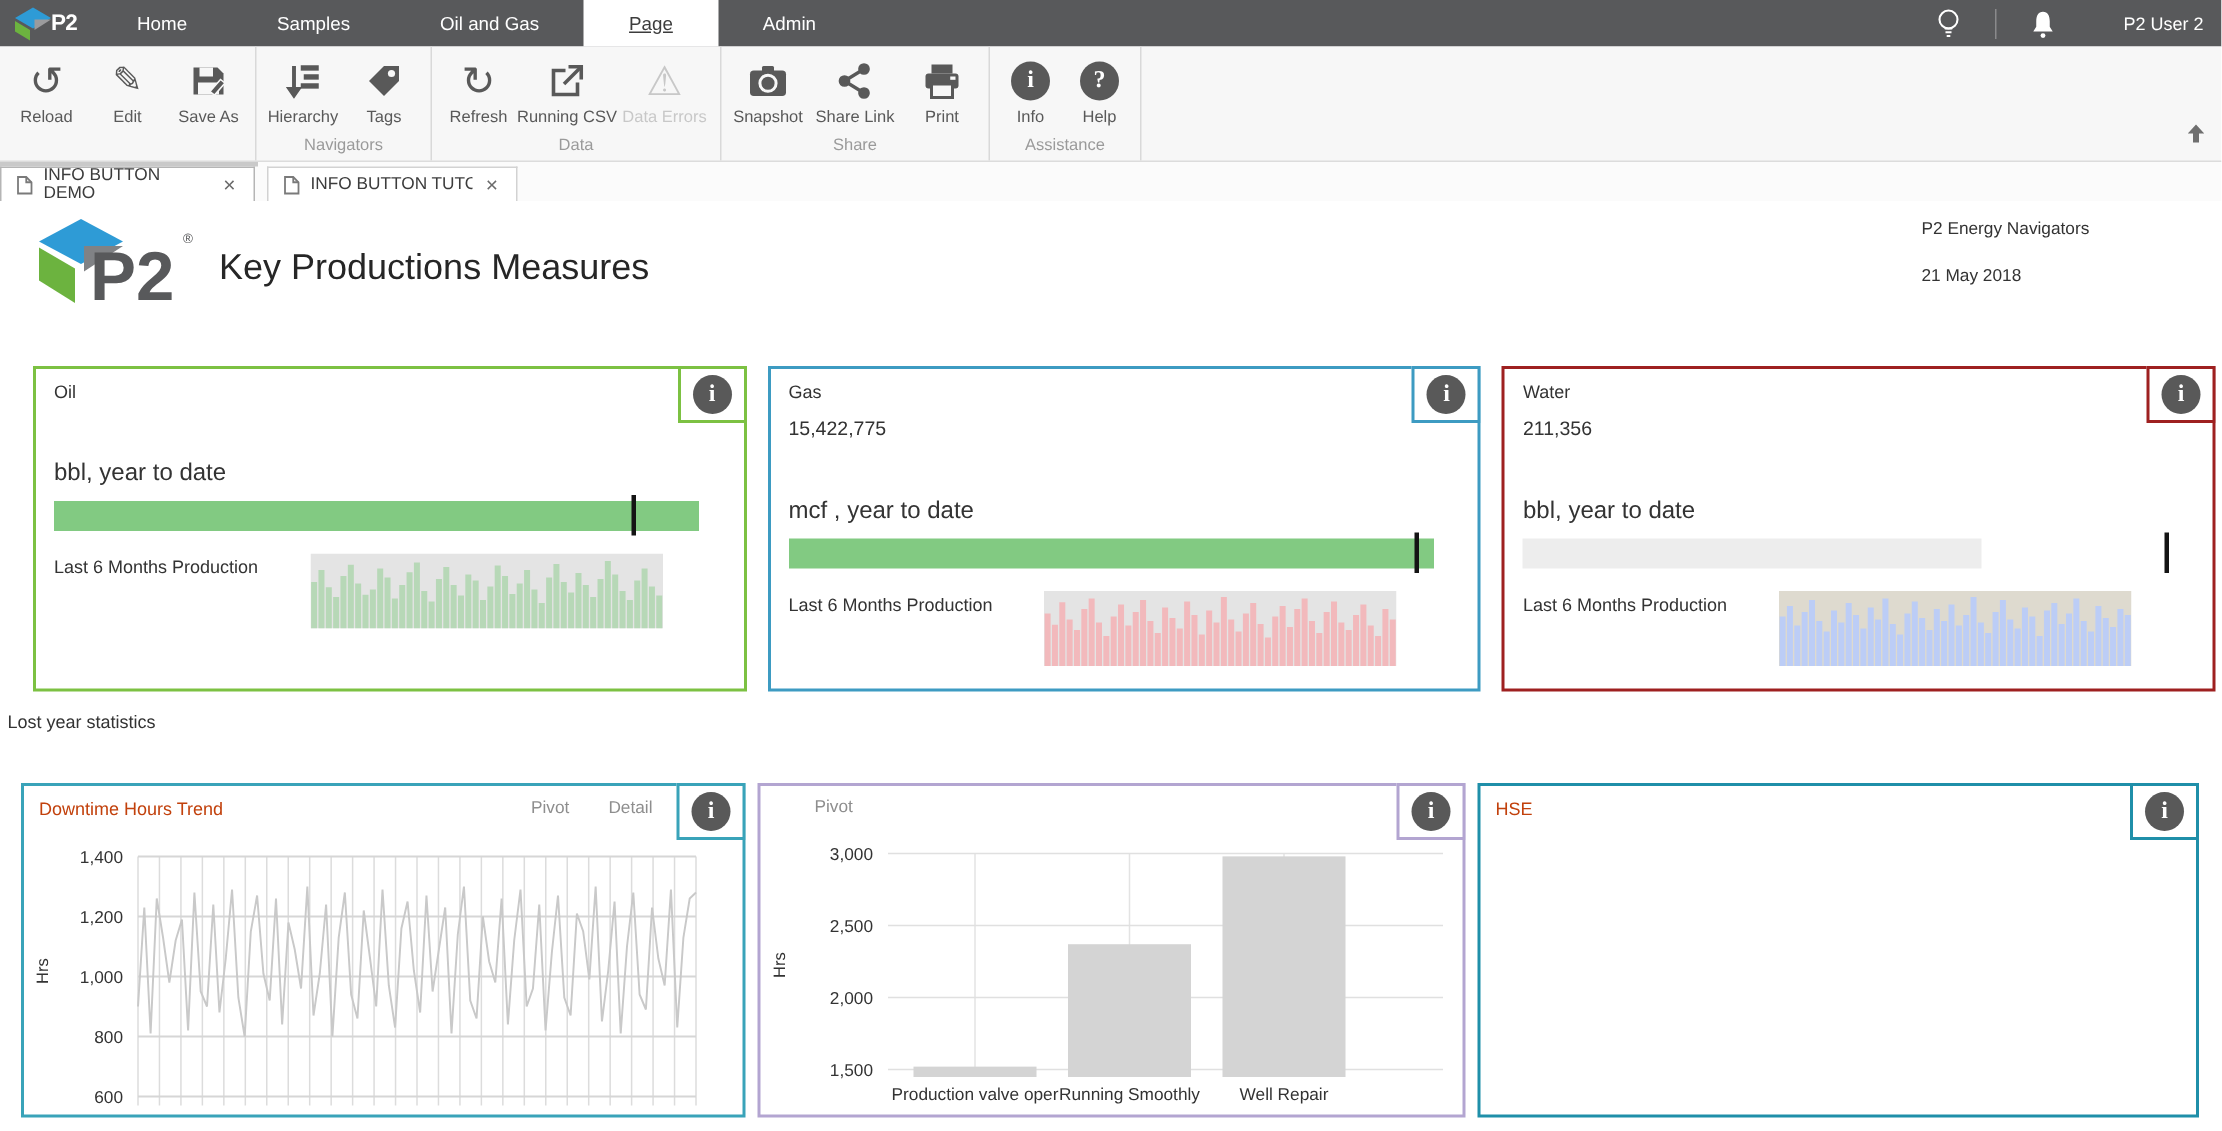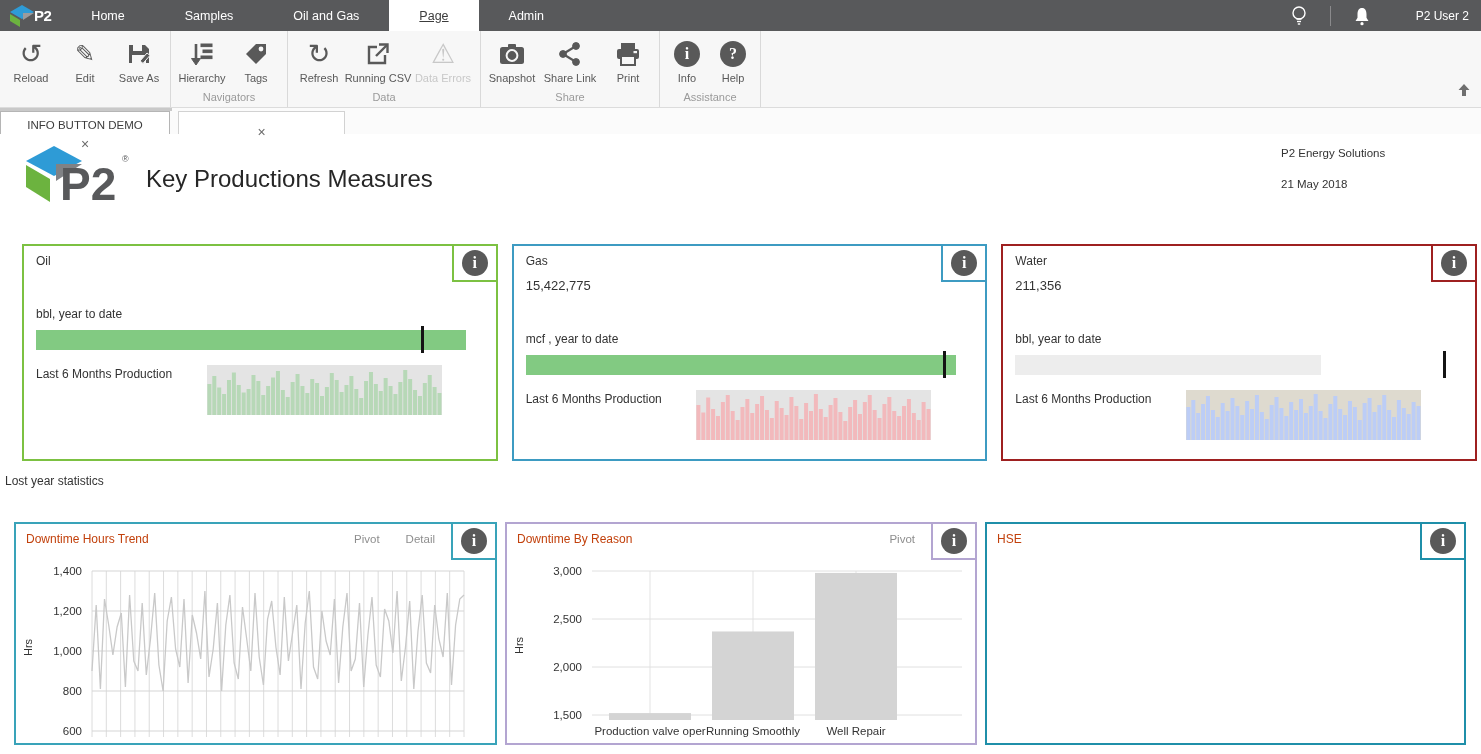--- a/index.html
+++ b/index.html
@@ -29,38 +29,38 @@
   .ribbon-btn.disabled .ric, .ribbon-btn.disabled .rlbl { color:#c8c8c8; }
   .rgroup-label { text-align:center; font-size:11px; color:#9a9a9a; padding:1px 2px 4px; min-height:16px; }
   .circle-icon { width:26px; height:26px; border-radius:50%; background:#595959; color:#fff;
     display:flex; align-items:center; justify-content:center;
     font-family:"Liberation Serif", serif; font-weight:bold; font-size:16px; }
   .collapse-arrow { position:absolute; right:10px; bottom:6px; color:#6f6f6f; }
   
   .tabstrip { height:26px; position:relative; display:flex; align-items:flex-end; background:#fbfbfb; }
   .tab-scroll-sliver { position:absolute; top:0; left:0; width:172px; height:3px; background:#c9c9c9; }
   .doc-tab { height:23px; display:flex; align-items:center; gap:7px; padding:0 10px;
-    font-size:11.5px; color:#3c3c3c; background:#fff; border:1px solid #d2d2d2; border-bottom:none;flex-direction:column; }
+    font-size:11.5px; color:#3c3c3c; background:#fff; border:1px solid #d2d2d2; border-bottom:none; }
   .doc-tab.active { border-color:#b5b5b5; }
   .doc-tab + .doc-tab { margin-left:8px; }
   .tab-close { color:#6b6b6b; font-size:14px; line-height:12px; padding:0 2px; }
   
   .page-header { position:relative; height:110px; }
   .ph-left { display:flex; align-items:center; padding:10px 0 0 20px; }
   .page-title { font-size:24px; color:#262626; margin-left:14px; margin-top:6px; }
   .ph-meta { position:absolute; left:1281px; top:13px; font-size:11.5px; color:#333; }
   .ph-meta .meta-date { margin-top:19px; }
   
   .kpi-row { display:flex; gap:14px; padding:0 4px 0 22px; }
   .kpi-card { position:relative; width:476px; height:217px; border:2px solid; background:#fff; padding:8px 12px; }
   .info-box { position:absolute; top:-2px; right:-2px; width:46px; height:38px; border:2px solid; background:#fff;
     display:flex; align-items:center; justify-content:center; cursor:pointer; }
   .kpi-title { font-size:12px; color:#333; }
   .kpi-value { font-size:13px; margin-top:10px; }
-  .kpi-unit  { font-size:12px; margin-top:39px; }
+  .kpi-unit  { font-size:16px; margin-top:39px; }
   .bullet { position:relative; height:20px; margin-top:9px; width:430px; }
   .bullet-fill { height:100%; }
   .bullet-marker { position:absolute; top:-4px; width:3px; height:27px; background:#141414; }
   .spark-row { display:flex; margin-top:15px; }
   .spark-label { font-size:12px; flex:1; padding-top:2px; }
   .spark-svg { width:235px; height:50px; margin-right:42px; }
   
   .section-label { font-size:12px; margin:13px 0 0 5px; color:#333; }
   .chart-row { display:flex; gap:8px; padding:0 15px 0 14px; margin-top:34px; }
   .chart-card { position:relative; height:223px; border:2px solid; background:#fff; }
@@ -278,21 +278,21 @@
     <svg width="112" height="64" viewBox="0 0 112 64">
       <polygon points="34,2 62,17 34,32 6,17" fill="#2e9bd6"></polygon>
       <polygon points="6,21 30,35 30,58 6,43" fill="#6cb33f"></polygon>
       <polygon points="36,20 62,20 36,37" fill="#808285"></polygon>
       <text x="40" y="56" font-size="46" font-weight="bold" fill="#58595b" font-family="Liberation Sans, sans-serif">P2</text>
       <text x="102" y="18" font-size="9" fill="#58595b">®</text>
     </svg>
     <div class="page-title">Key Productions Measures</div>
   </div>
   <div class="ph-meta">
-    <div class="meta-company">P2 Energy Solutions</div>
+    <div class="meta-company">P2 Energy Navigators</div>
     <div class="meta-date">21 May 2018</div>
   </div>
 </div>
 
 <div class="kpi-row">
 
   <div class="kpi-card" style="border-color: rgb(124, 193, 66);">
     <div class="info-box" style="border-color: rgb(124, 193, 66);">
       <span class="circle-icon">i</span>
     </div>
@@ -549,21 +549,20 @@
           <polyline points="76.0,125.0 80.2,59.0 84.4,143.0 88.5,53.0 92.7,79.0 96.9,109.0 101.1,81.0 105.3,67.0 109.4,141.0 113.6,49.0 117.8,115.0 122.0,125.0 126.2,57.0 130.3,129.0 134.5,93.0 138.7,47.0 142.9,119.0 147.1,145.0 151.2,75.0 155.4,51.0 159.6,103.0 163.8,121.0 168.0,53.0 172.1,137.0 176.3,69.0 180.5,87.0 184.7,113.0 188.9,45.0 193.0,131.0 197.2,103.0 201.4,57.0 205.6,145.0 209.8,79.0 213.9,49.0 218.1,117.0 222.3,133.0 226.5,61.0 230.7,93.0 234.8,125.0 239.0,47.0 243.2,111.0 247.4,139.0 251.6,73.0 255.7,55.0 259.9,101.0 264.1,129.0 268.3,51.0 272.4,115.0 276.6,87.0 280.8,59.0 285.0,143.0 289.2,77.0 293.3,45.0 297.5,121.0 301.7,133.0 305.9,65.0 310.1,95.0 314.2,109.0 318.4,53.0 322.6,137.0 326.8,81.0 331.0,47.0 335.1,125.0 339.3,113.0 343.5,57.0 347.7,141.0 351.9,89.0 356.0,51.0 360.2,119.0 364.4,131.0 368.6,63.0 372.8,75.0 376.9,107.0 381.1,45.0 385.3,135.0 389.5,101.0 393.7,55.0 397.8,143.0 402.0,85.0 406.2,49.0 410.4,117.0 414.6,127.0 418.7,59.0 422.9,93.0 427.1,111.0 431.3,47.0 435.5,139.0 439.6,79.0 443.8,53.0 448.0,49.0" fill="none" stroke="#c9c9c9" stroke-width="1.3"></polyline>
         </svg>
     </div>
   </div>
 
   <div class="chart-card w2" style="border-color: rgb(179, 165, 209);">
     <div class="info-box" style="border-color: rgb(179, 165, 209);">
       <span class="circle-icon">i</span>
     </div>
     <div class="chart-head">
-      <div class="chart-title">Downtime By Reason</div>
       <div class="chart-link">Pivot</div>
     </div>
     <div class="chart-body">
       <svg id="bar-svg" width="468" height="196" viewBox="0 0 468 196">
           <line x1="143" y1="25" x2="143" y2="169" stroke="#e3e3e3"></line>
           <line x1="246" y1="25" x2="246" y2="169" stroke="#e3e3e3"></line>
           <line x1="349" y1="25" x2="349" y2="169" stroke="#e3e3e3"></line>
           <line x1="85" y1="169" x2="455" y2="169" stroke="#e0e0e0"></line>
           <text x="75" y="173" text-anchor="end" font-size="11.5" fill="#333">1,500</text>
           <line x1="85" y1="121" x2="455" y2="121" stroke="#e0e0e0"></line>

